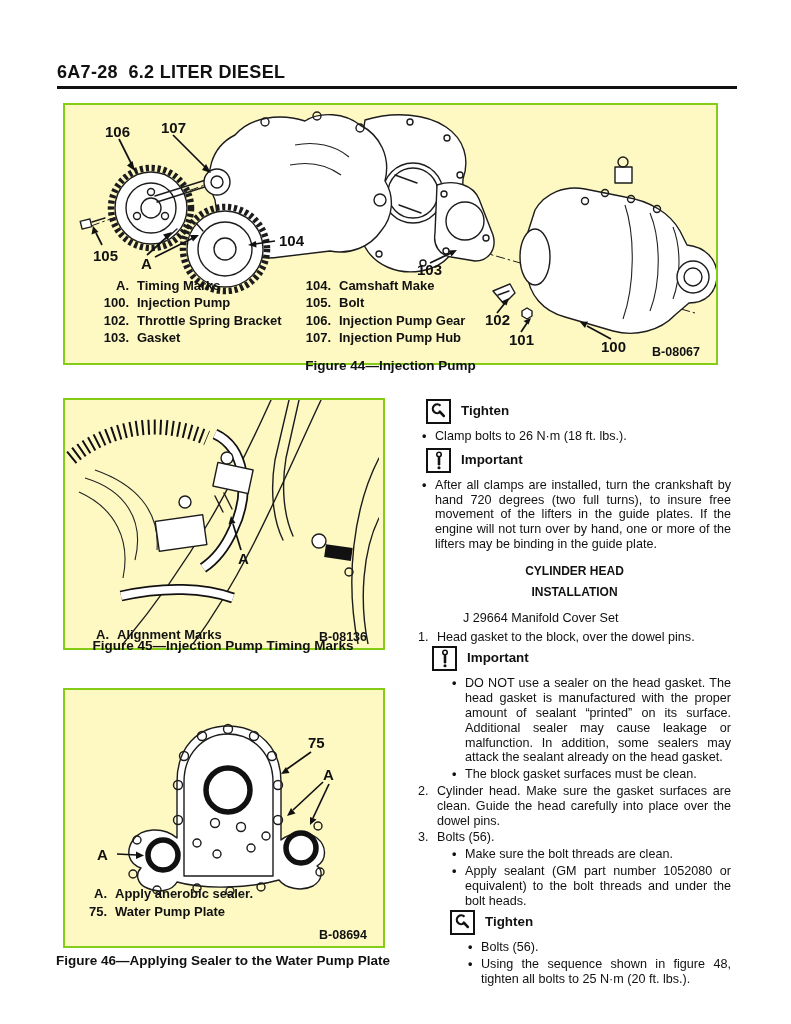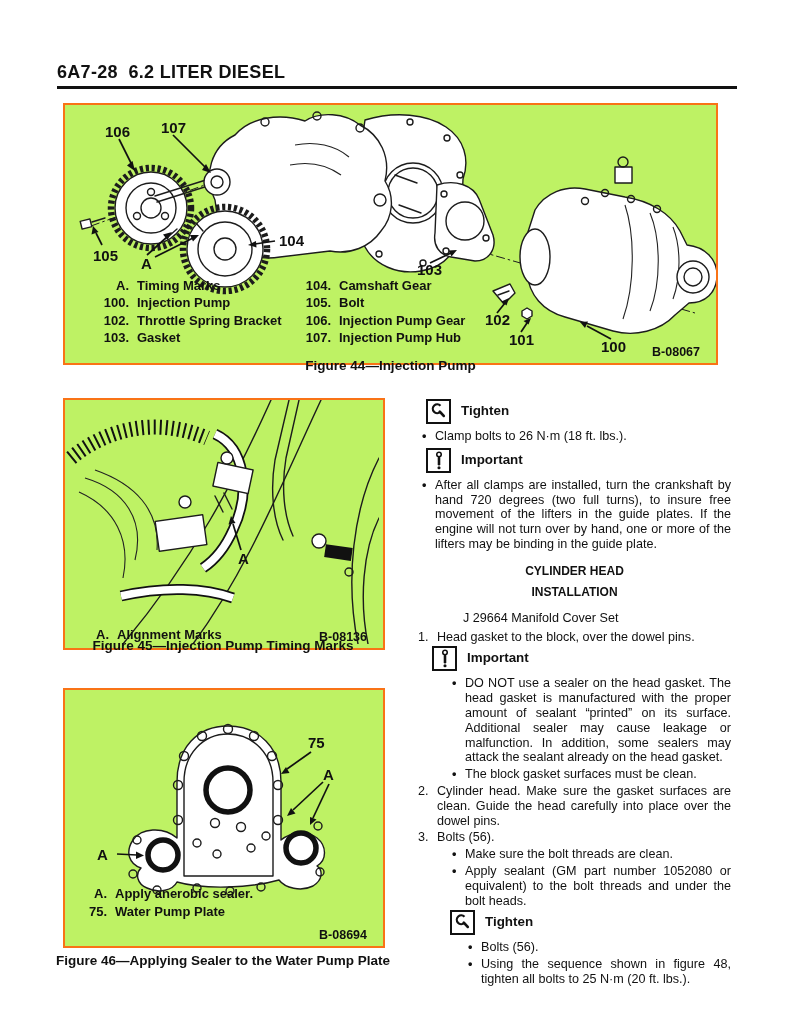--- a/index.html
+++ b/index.html
@@ -2,21 +2,21 @@
 <html><head>
 <meta charset="utf-8">
 <style>
   html,body{margin:0;padding:0;background:#d8d8d8;}
   .page{position:relative;width:791px;height:1024px;background:#ffffff;color:#111;
         font-family:"Liberation Sans",sans-serif;overflow:hidden;}
   
   .hdr{position:absolute;left:57px;top:62px;font-size:18px;font-weight:bold;letter-spacing:.3px;white-space:pre;}
   .hdr-rule{position:absolute;left:57px;top:86px;width:680px;height:3px;background:#111;}
   
-  .figbox{position:absolute;border:2px solid #f97316;background:#bef264;}
+  .figbox{position:absolute;border:2px solid #84cc16;background:#fef9c3;}
   #fig44{left:63px;top:103px;width:651px;height:258px;}
   #fig45{left:63px;top:398px;width:318px;height:248px;}
   #fig46{left:63px;top:688px;width:318px;height:256px;}
   .figbox svg{position:absolute;left:0;top:0;}
   .figcap{position:absolute;font-size:13.5px;font-weight:bold;text-align:center;}
   #cap44{left:63px;top:358px;width:655px;}
   #cap45{left:55px;top:638px;width:336px;}
   #cap46{left:45px;top:953px;width:356px;}
   .figref{position:absolute;right:16px;bottom:4px;font-size:12.5px;font-weight:bold;}
   
@@ -213,21 +213,21 @@
           <span class="ll">Throttle Spring Bracket</span>
         </div>
       <div class="lrow">
           <span class="ln">103.</span>
           <span class="ll">Gasket</span>
         </div>
     </div>
     <div id="leg44b">
       <div class="lrow">
           <span class="ln">104.</span>
-          <span class="ll">Camshaft Gear</span>
+          <span class="ll">Camshaft Make</span>
         </div>
       <div class="lrow">
           <span class="ln">105.</span>
           <span class="ll">Bolt</span>
         </div>
       <div class="lrow">
           <span class="ln">106.</span>
           <span class="ll">Injection Pump Gear</span>
         </div>
       <div class="lrow">

